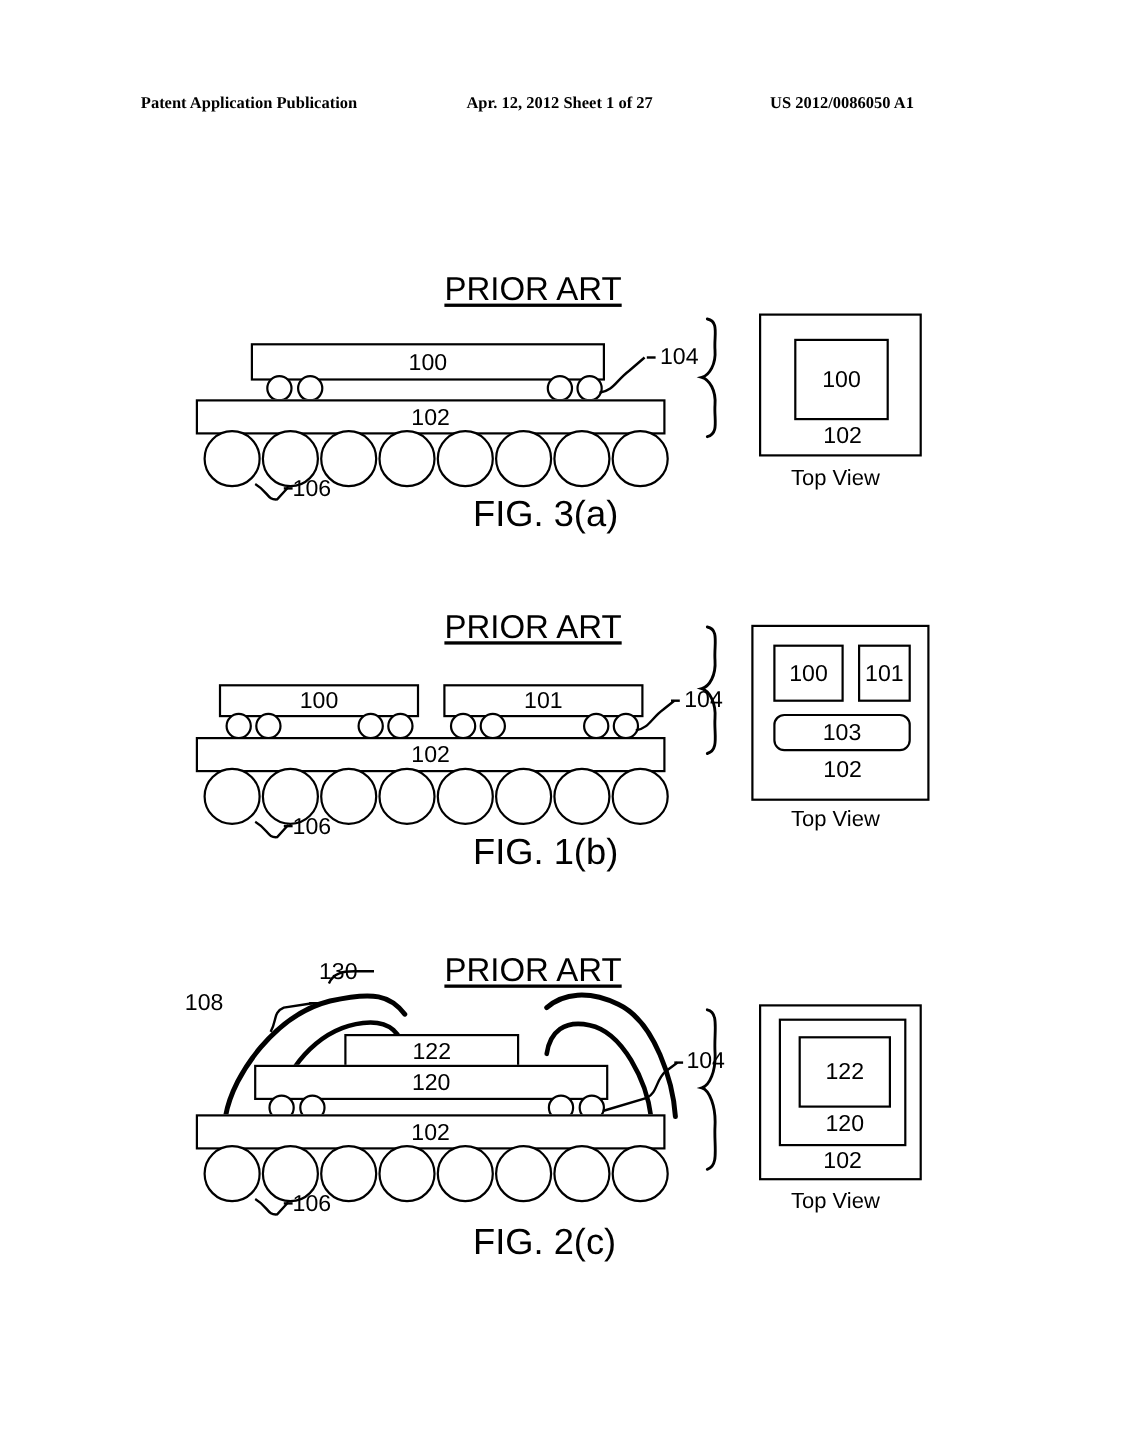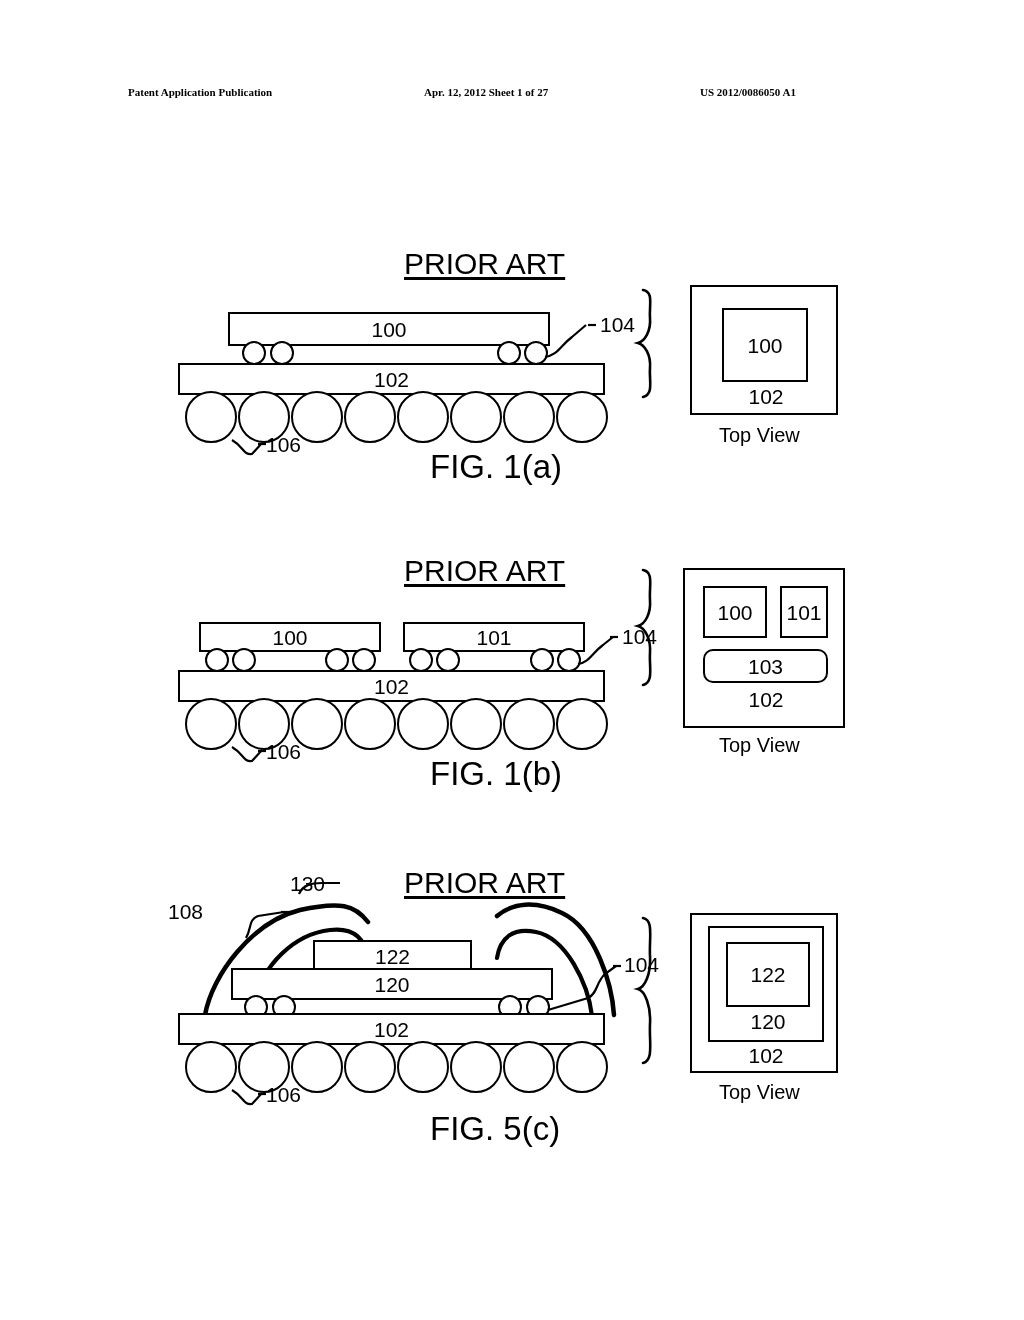--- a/index.html
+++ b/index.html
@@ -19,21 +19,21 @@
 
   
   #pub-header {
     position: absolute;
     left: 0;
     top: 86px;
     width: 1024px;
     height: 26px;
     font-family: "Liberation Serif", serif;
     font-weight: bold;
-    font-size: 11px;
+    font-size: 15px;
     letter-spacing: 0px;
     white-space: nowrap;
   }
   #pub-header .h-left   { position: absolute; left: 128px; top: 0; }
   #pub-header .h-mid    { position: absolute; left: 424px; top: 0; }
   #pub-header .h-right  { position: absolute; left: 700px; top: 0; }
 
   
   .figure-block { position: absolute; left: 0; top: 0; width: 1024px; }
 
@@ -162,21 +162,21 @@
 
   <div class="rect-part thin" style="left:690px; top:285px; width:148px; height:130px; display:block;">
     <div class="rect-part" style="left:30px; top:21px; width:86px; height:74px;">
       <span>100</span>
     </div>
     <div class="box-label" style="left:0; top:99px; width:148px;">102</div>
   </div>
 
   <div class="top-view-label" style="left:719px; top:424px;">Top View</div>
 
-  <div class="fig-caption" style="left:430px; top:448px;">FIG. 1(a)</div>
+  <div class="fig-caption" style="left:430px; top:448px;">FIG. 3(a)</div>
 </div>
 
 <div class="figure-block">
 
   <div class="prior-art-label" style="left:404px; top:554px;">PRIOR ART</div>
 
   <div class="rect-part" style="left:199px; top:622px; width:182px; height:30px;">
     <span>100</span>
   </div>
 
@@ -301,14 +301,14 @@
       <div class="rect-part" style="left:16px; top:14px; width:84px; height:65px;">
         <span>122</span>
       </div>
       <div class="box-label" style="left:0; top:83px; width:116px;">120</div>
     </div>
     <div class="box-label" style="left:0; top:130px; width:148px;">102</div>
   </div>
 
   <div class="top-view-label" style="left:719px; top:1081px;">Top View</div>
 
-  <div class="fig-caption" style="left:430px; top:1110px;">FIG. 5(c)</div>
+  <div class="fig-caption" style="left:430px; top:1110px;">FIG. 2(c)</div>
 </div>
 
 </body></html>

